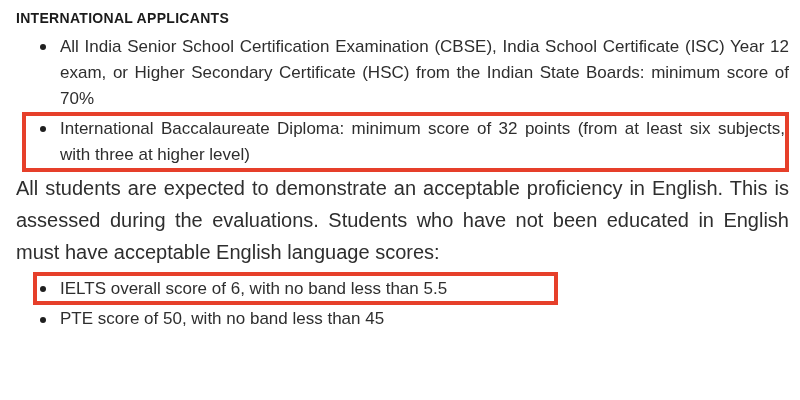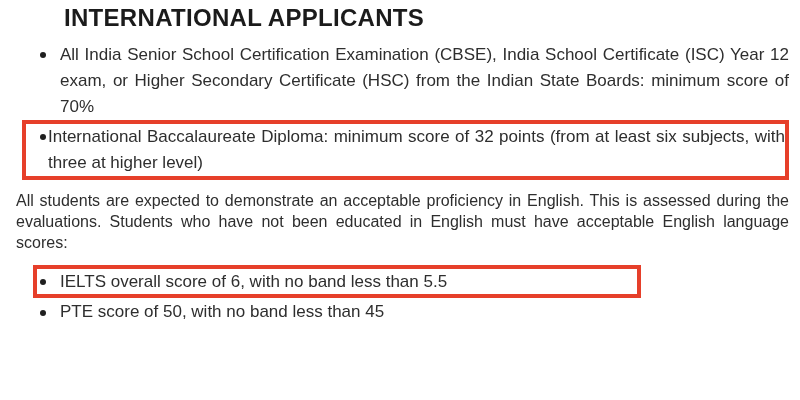--- a/index.html
+++ b/index.html
@@ -14,60 +14,59 @@
     background: var(--background);
     font-family: "Liberation Sans", "DejaVu Sans", sans-serif;
     overflow: hidden;
   }
   .page {
     width: 800px; height: 400px;
     padding: 6px 11px 0 16px;
     color: var(--text);
   }
   .section-heading {
-    font-size: 24px;
+    font-size: 14px;
     font-weight: 700;
     line-height: 24px;
     letter-spacing: 0.3px;
     color: var(--heading);
-    margin-left: 48px;
   }
   .heading-english { margin-top: 8px; }
-  .bullet-list { margin-top: 12px; }
+  .bullet-list { margin-top: 4px; }
   .bullet-item {
     position: relative;
     padding-left: 44px;
     font-size: 17px;
     line-height: 26px;
     text-align: justify;
   }
   .bullet-item .dot {
     position: absolute;
     left: 24px; top: 10px;
     width: 6px; height: 6px;
     border-radius: 50%;
     background: #1f1f1f;
   }
   .highlight-box {
     border: 4px solid var(--highlight);
   }
   .box-international {
     margin-left: 6px;   
   }
-  .box-international .bullet-item { padding-left: 22px; }
+  .box-international .bullet-item { padding-left: 34px; }
   .box-international .bullet-item .dot { left: 14px; }
   .intro-paragraph {
-    margin-top: 10px;
-    font-size: 16px;
-    line-height: 21px;
+    margin-top: 0;
+    font-size: 20px;
+    line-height: 32px;
     text-align: justify;
   }
   .box-english {
     margin-left: 17px;  
-    width: 608px;
+    width: 525px;
   }
   .box-english .bullet-item {
     padding-left: 23px;
     line-height: 25px;
     text-align: left;
   }
   .box-english .bullet-item .dot { left: 3px; top: 10px; }
   .bullet-pte { line-height: 24px; margin-top: 2px; }
 </style>
 </head>

